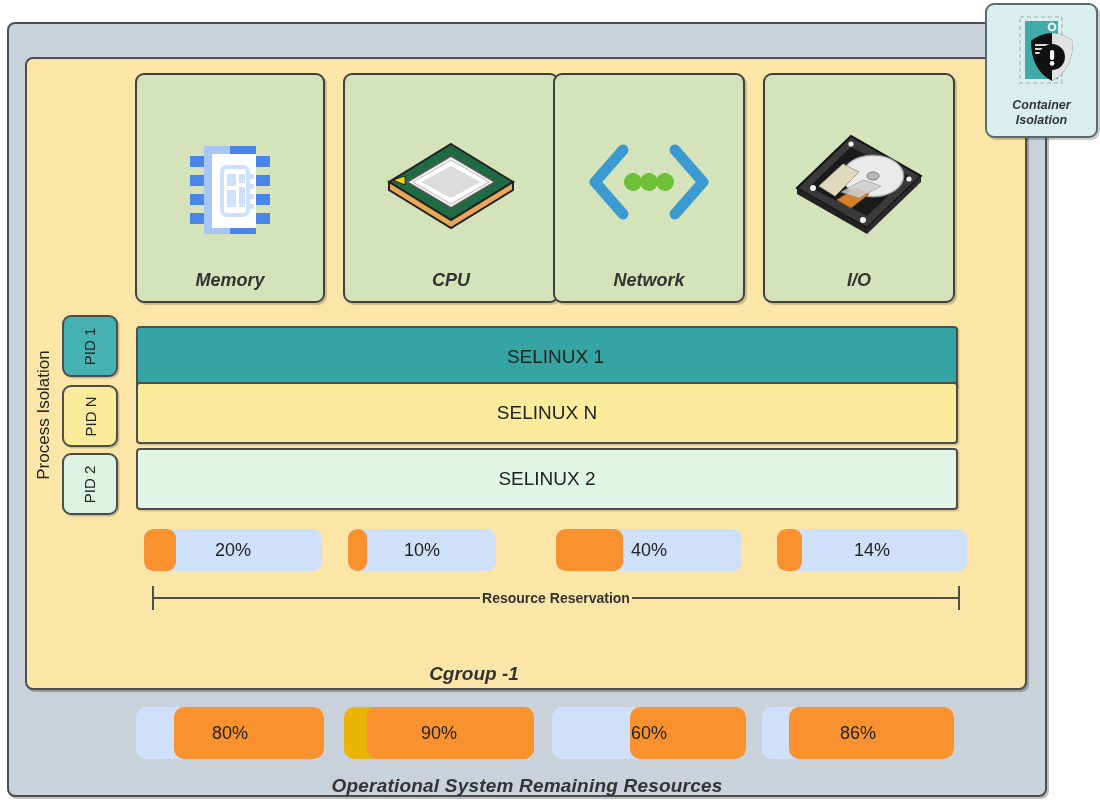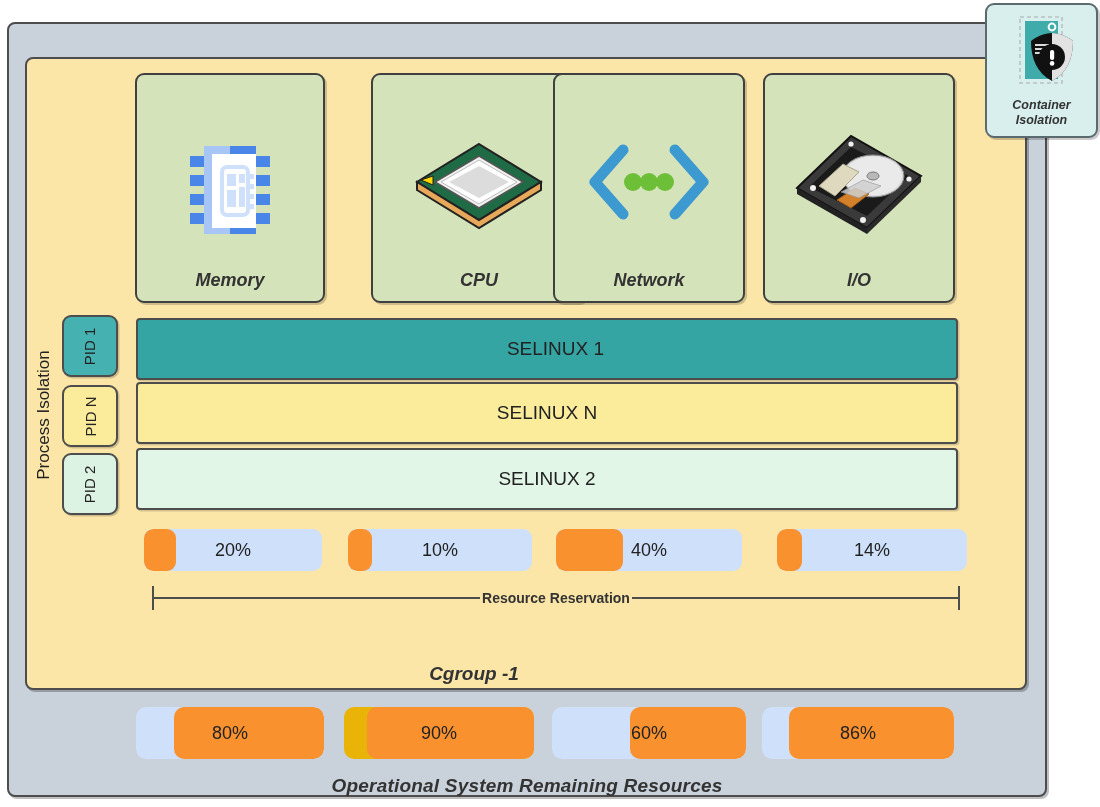--- a/index.html
+++ b/index.html
@@ -47,21 +47,21 @@
   }
   .res-card .card-label{
     position:absolute;left:0;right:0;bottom:10px;text-align:center;
     font-style:italic;font-weight:bold;font-size:18px;color:#333;
   }
   .res-card .icon-wrap{
     position:absolute;left:0;right:0;top:22px;height:170px;
     display:flex;align-items:center;justify-content:center;
   }
   #card-memory{left:135px;width:190px;}
-  #card-cpu{left:343px;width:216px;margin-left:28px;}
+  #card-cpu{left:343px;width:216px;}
   #card-network{left:553px;width:192px;}
   #card-io{left:763px;width:192px;}
 
   
   #proc-iso-label{
     position:absolute;left:31px;top:313px;width:26px;height:204px;
     display:flex;align-items:center;justify-content:center;
   }
   #proc-iso-label span{
     transform:rotate(-90deg);white-space:nowrap;
@@ -79,37 +79,37 @@
   #pid-2{top:453px;background:#dcf3e3;}
 
   
   .selinux-bar{
     position:absolute;left:136px;width:822px;height:62px;
     border:2px solid #4d4d4d;border-radius:4px;box-sizing:border-box;
     display:flex;align-items:center;justify-content:center;
     font-size:19px;color:#222;
     box-shadow:1.5px 1.5px 0 rgba(0,0,0,.15);
   }
-  #selinux-1{top:318px;background:#34a5a3;padding-left:17px;}
+  #selinux-1{top:326px;background:#34a5a3;padding-left:17px;}
   #selinux-n{top:382px;background:#fbec9b;}
   #selinux-2{top:448px;background:#e2f6e7;}
 
   
   .rbar{
     position:absolute;top:529px;height:42px;border-radius:9px;
     background:#cfe0fa;overflow:hidden;
   }
   .rbar .fill{position:absolute;left:0;top:0;bottom:0;background:#f9922e;border-radius:9px;}
   .rbar .val{
     position:absolute;left:0;right:0;top:0;bottom:0;
     display:flex;align-items:center;justify-content:center;
     font-size:18px;color:#222;
   }
   #rbar-0{left:144px;width:178px;}
-  #rbar-1{left:348px;width:184px;}
+  #rbar-1{left:348px;width:148px;}
   #rbar-2{left:556px;width:186px;}
   #rbar-3{left:764px;width:190px;margin-left:13px;}
 
   
   #bracket{position:absolute;left:146px;top:586px;width:808px;height:24px;margin-left:6px;}
   #bracket .line{position:absolute;left:0;right:0;top:11px;height:2px;background:#4d4d4d;}
   #bracket .cap-l,#bracket .cap-r{position:absolute;top:0;width:2px;height:24px;background:#4d4d4d;}
   #bracket .cap-l{left:0;}
   #bracket .cap-r{right:0;}
   #bracket .btext{

